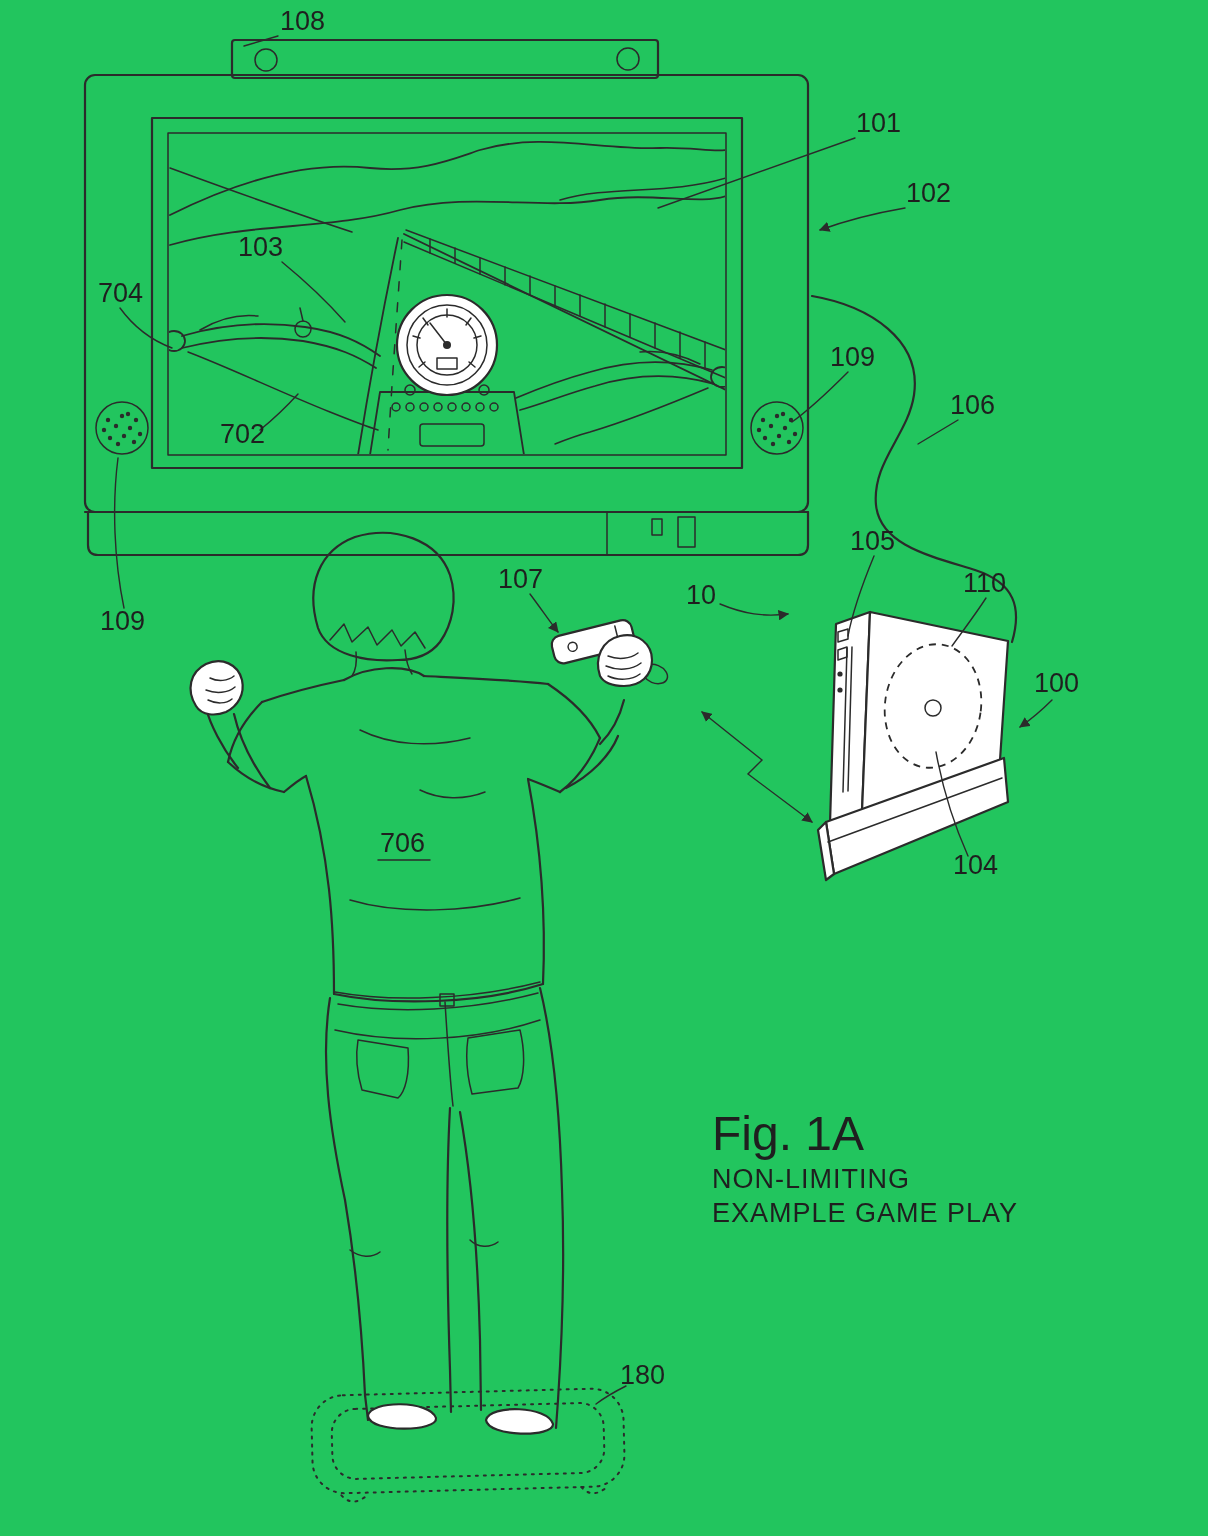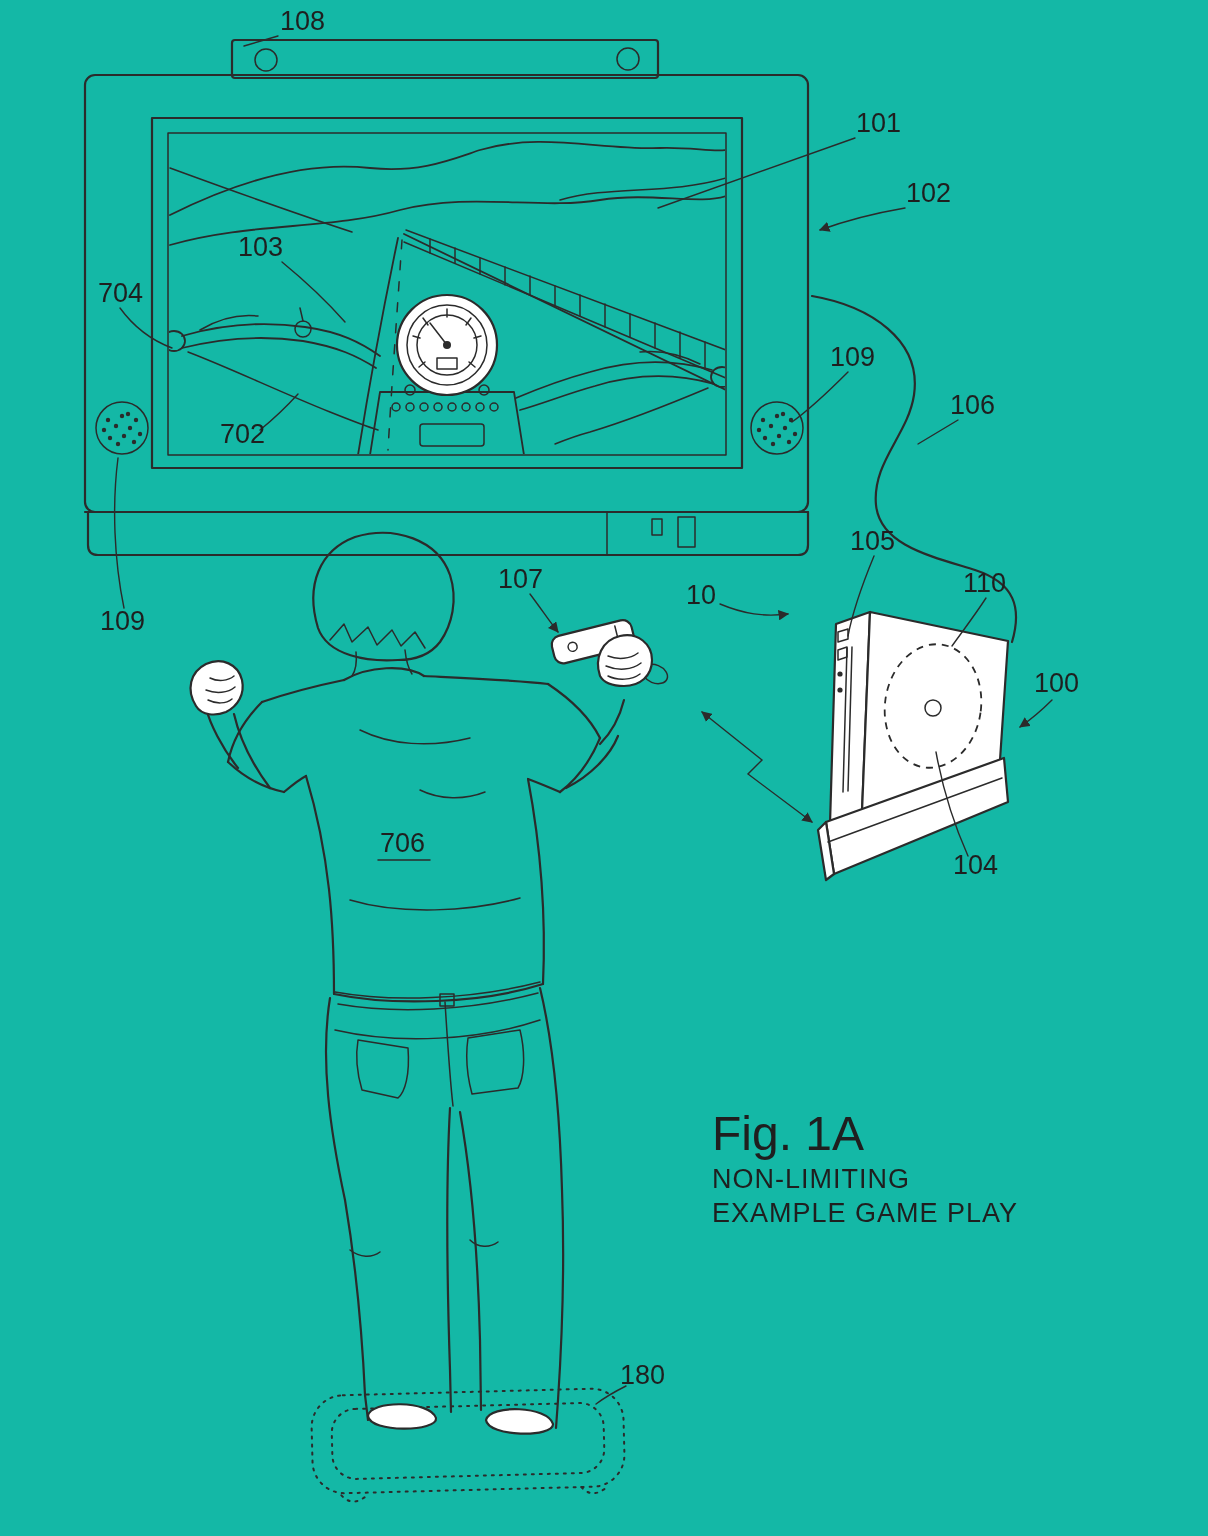--- a/index.html
+++ b/index.html
@@ -1,19 +1,19 @@
 <!DOCTYPE html>
 <html><head>
 <meta charset="utf-8">
 <style>
   html,body{margin:0;padding:0;background:#ffffff;}
   .page{
     position:relative;
     width:1208px;height:1536px;
-    background:#14b8a6;
+    background:#22c55e;
     font-family:"Liberation Sans", sans-serif;
     overflow:hidden;
   }
   svg{position:absolute;left:0;top:0;}
   .ln{stroke:#2b2b2b;fill:none;stroke-width:2.2;stroke-linecap:round;stroke-linejoin:round;}
   .ln-thin{stroke:#2b2b2b;fill:none;stroke-width:1.5;stroke-linecap:round;stroke-linejoin:round;}
   .ln-art{stroke:#2b2b2b;fill:none;stroke-width:1.8;stroke-linecap:round;stroke-linejoin:round;}
   .leader{stroke:#2b2b2b;fill:none;stroke-width:1.4;stroke-linecap:round;}
   .dotted{stroke:#2b2b2b;fill:none;stroke-width:2;stroke-dasharray:2 6;stroke-linecap:round;}
   .dashed{stroke:#2b2b2b;fill:none;stroke-width:1.8;stroke-dasharray:7 6;}

